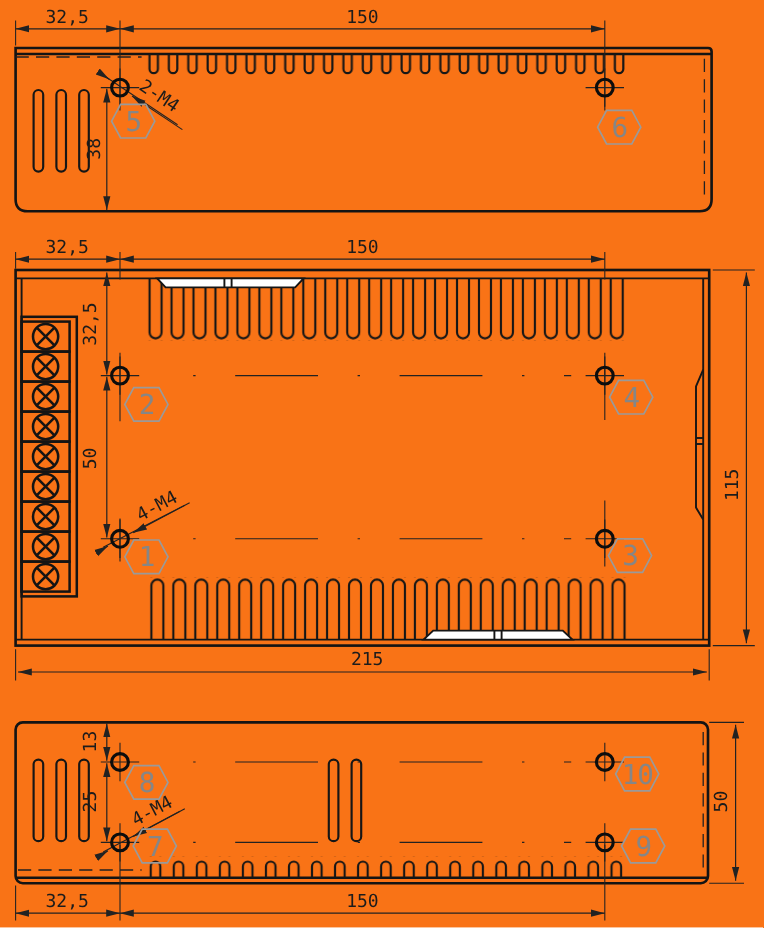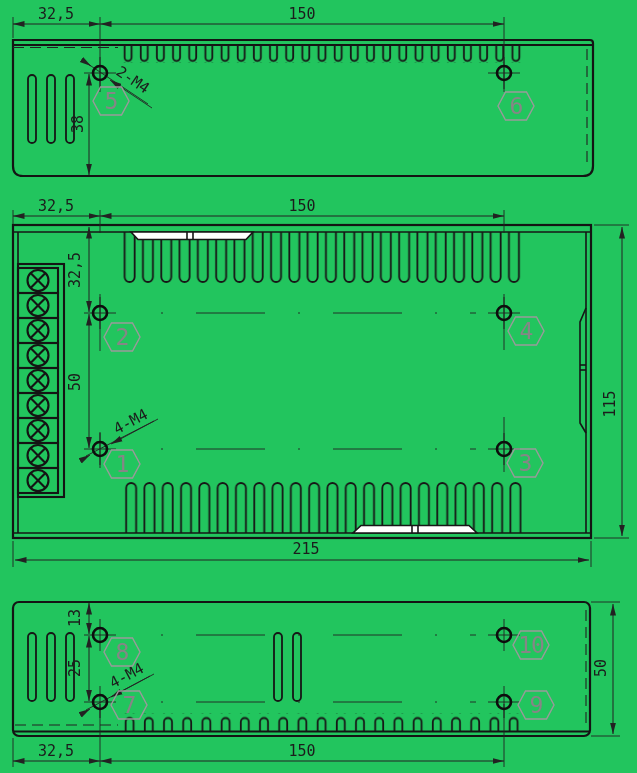--- a/index.html
+++ b/index.html
@@ -1,16 +1,16 @@
 <!DOCTYPE html>
 <html><head>
 <meta charset="utf-8">
 <style>
   html,body { margin:0; padding:0; background:#ffffff; }
-  .stage { width:637px; height:773px; position:relative; background:#22c55e; }
+  .stage { width:637px; height:773px; position:relative; background:#f97316; }
   svg text { font-family:"DejaVu Sans Mono", monospace; }
   .outline { fill:none; stroke:#141414; stroke-width:2.2; }
   .edge2   { fill:none; stroke:#141414; stroke-width:2; }
   .inner   { fill:none; stroke:#161616; stroke-width:1.6; }
   .vent    { fill:none; stroke:#161616; stroke-width:1.8; }
   .term    { fill:none; stroke:#141414; stroke-width:2.1; }
   .hole    { fill:none; stroke:#0d0d0d; stroke-width:2.6; }
   .dim     { fill:none; stroke:#222222; stroke-width:1; }
   .ext     { fill:none; stroke:#222222; stroke-width:0.9; }
   .cl      { fill:none; stroke:#222222; stroke-width:0.9; stroke-dasharray:2 33 69 33; }

